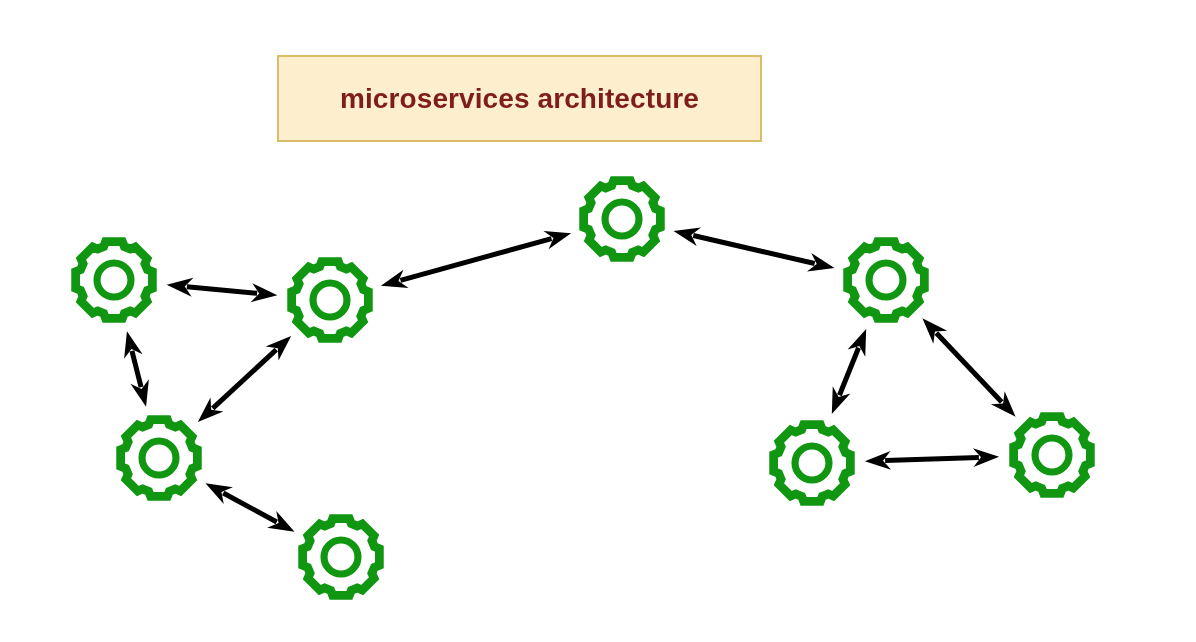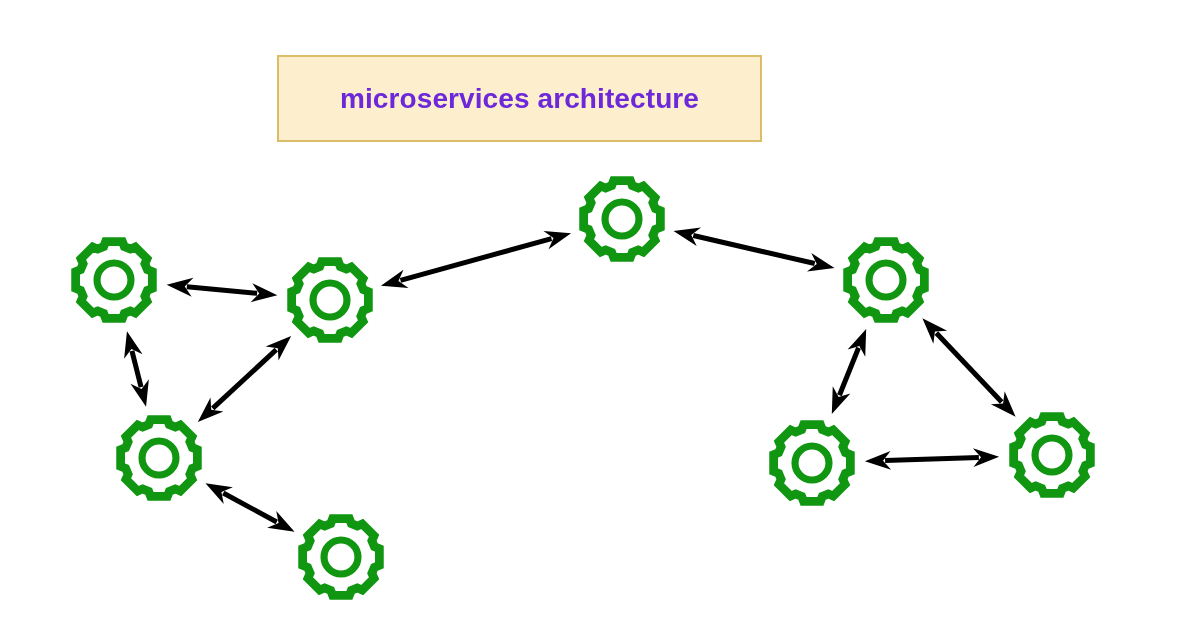--- a/index.html
+++ b/index.html
@@ -57,21 +57,21 @@
     white-space: nowrap;
     line-height: 1;
   }
 </style>
 </head>
 <body>
 
 <div id="canvas" style="width: 1196px; height: 642px; background: rgb(255, 255, 255);">
 
   <div id="title-box" style="left: 277px; top: 55px; width: 485px; height: 87px; background: rgb(253, 239, 205); border: 2px solid rgb(217, 189, 104);">
-    <span id="title-text" style="color: #6d28d9; font-size: 28px; font-weight: bold;">microservices architecture</span>
+    <span id="title-text" style="color: #7f1d1d; font-size: 28px; font-weight: bold;">microservices architecture</span>
   </div>
 
   <svg id="edge-layer" viewBox="0 0 1196 642" xmlns="http://www.w3.org/2000/svg">
       <g fill="#000000">
         <polygon points="186.60295607742063,289.2331897966049 256.93605286977566,295.7455135736748 257.39704392257937,290.7668102033951 187.06394713022434,284.2544864263252"></polygon>
         <polygon points="277.3601692660322,295.1259415987067 250.5950287402505,302.18832452765906 259.2376889982139,293.4479341665013 252.34679474090447,283.26925172059606"></polygon>
         <polygon points="166.6398307339678,284.8740584012933 193.4049712597495,277.81167547234094 184.7623110017861,286.5520658334987 191.65320525909553,296.73074827940394"></polygon>
       </g>
       <g fill="#000000">
         <polygon points="129.50393960304024,351.5267004816053 138.64856871966697,387.6987889873732 143.49606039695976,386.4732995183947 134.35143128033303,350.3012110126268"></polygon>

